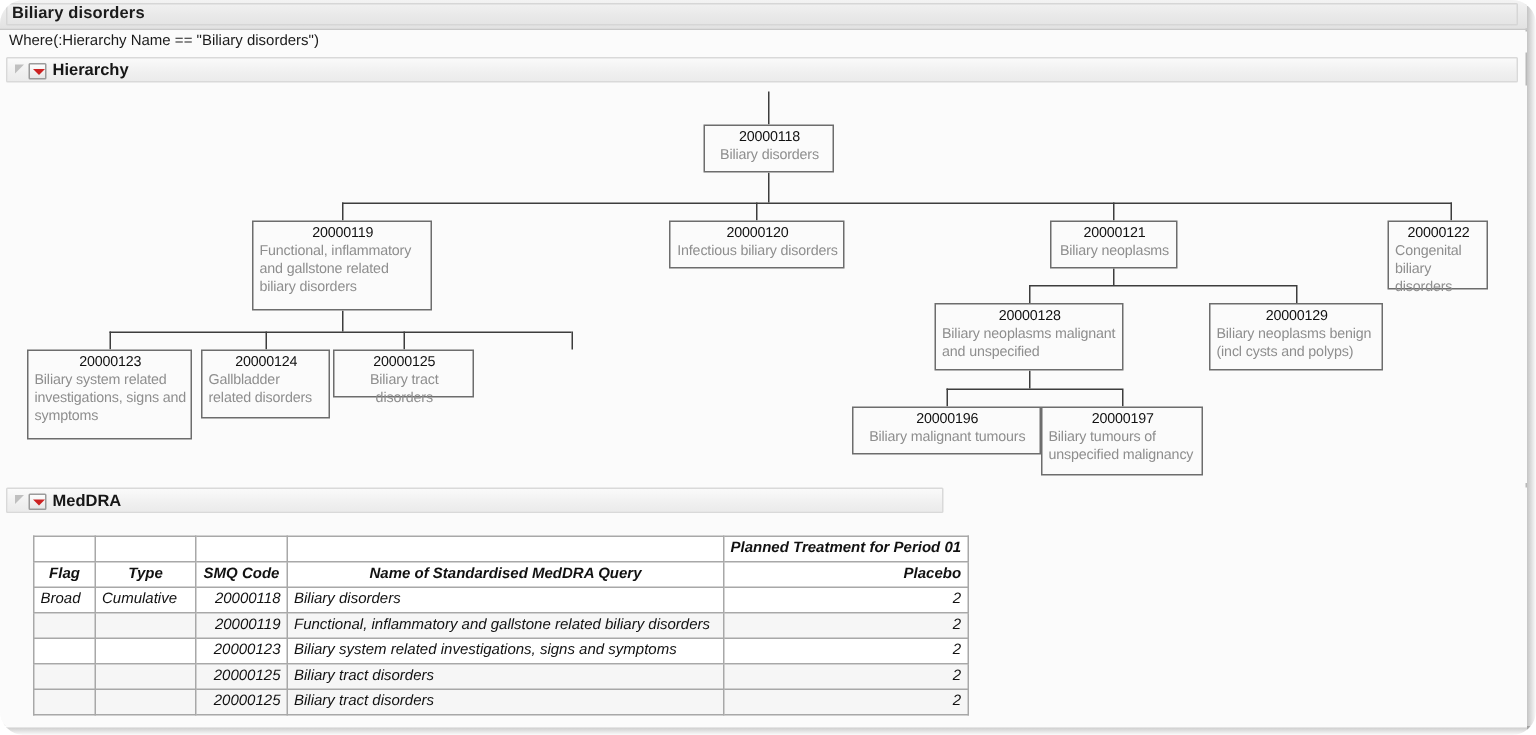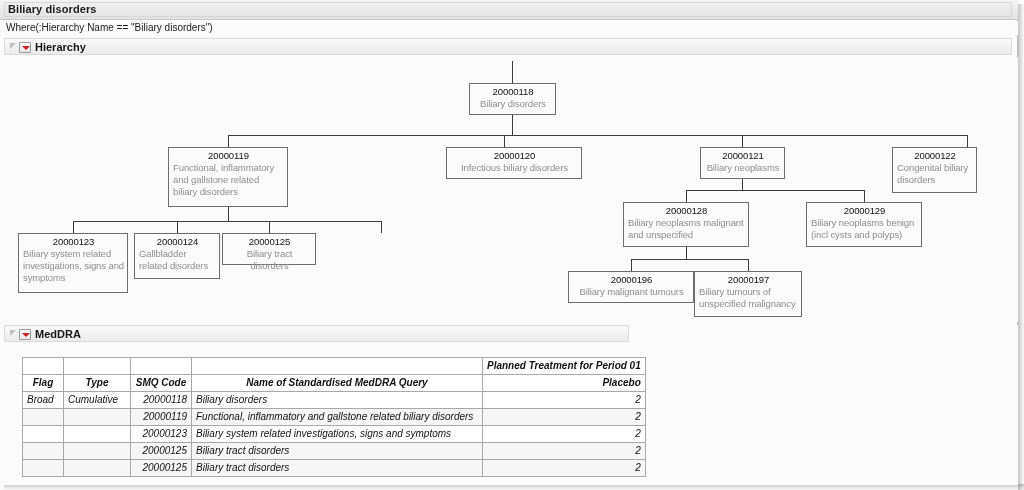--- a/index.html
+++ b/index.html
@@ -8,20 +8,21 @@
     background:#ffffff;
     font-family:"Liberation Sans", sans-serif;
     -webkit-font-smoothing:antialiased;
     overflow:hidden;
   }
   .app{
     position:relative;width:1024px;height:490px;
     background:#fbfbfb;
     box-sizing:border-box;
     overflow:hidden;
+    border-radius:16px;
   }
   
   .frame-shadow-r{position:absolute;top:4px;right:0;width:6px;height:486px;
     background:linear-gradient(to right,rgba(0,0,0,.22),rgba(0,0,0,0));}
   .frame-shadow-b{position:absolute;left:4px;bottom:0;height:6px;width:1020px;
     background:linear-gradient(to bottom,rgba(0,0,0,.22),rgba(0,0,0,0));}
   .win-inner{position:absolute;left:0;top:0;width:1018px;height:484px;background:#fbfbfb;
     border-right:1px solid #b9b9b9;border-bottom:1px solid #b9b9b9;box-sizing:border-box;}
 
   
@@ -174,31 +175,31 @@
     <div class="node ctr" style="left:469px;top:26px;width:87px;height:32px;">
       <span class="code">20000118</span>
       <span class="lab">Biliary disorders</span>
     </div>
 
     <div class="node" style="left:168px;top:90px;width:120px;height:60px;">
       <span class="code">20000119</span>
       <span class="lab">Functional, inflammatory and gallstone related biliary disorders</span>
     </div>
 
-    <div class="node ctr" style="left:446px;top:90px;width:136px;height:32px;">
+    <div class="node ctr" style="left:446px;top:90px;width:117px;height:32px;">
       <span class="code">20000120</span>
       <span class="lab">Infectious biliary disorders</span>
     </div>
 
     <div class="node ctr" style="left:700px;top:90px;width:85px;height:32px;">
       <span class="code">20000121</span>
       <span class="lab">Biliary neoplasms</span>
     </div>
 
-    <div class="node" style="left:892px;top:90px;width:85px;height:46px;">
+    <div class="node" style="left:925px;top:90px;width:67px;height:46px;">
       <span class="code">20000122</span>
       <span class="lab">Congenital biliary disorders</span>
     </div>
 
     <div class="node" style="left:18px;top:176px;width:110px;height:60px;">
       <span class="code">20000123</span>
       <span class="lab">Biliary system related investigations, signs and symptoms</span>
     </div>
 
     <div class="node" style="left:134px;top:176px;width:86px;height:46px;">

